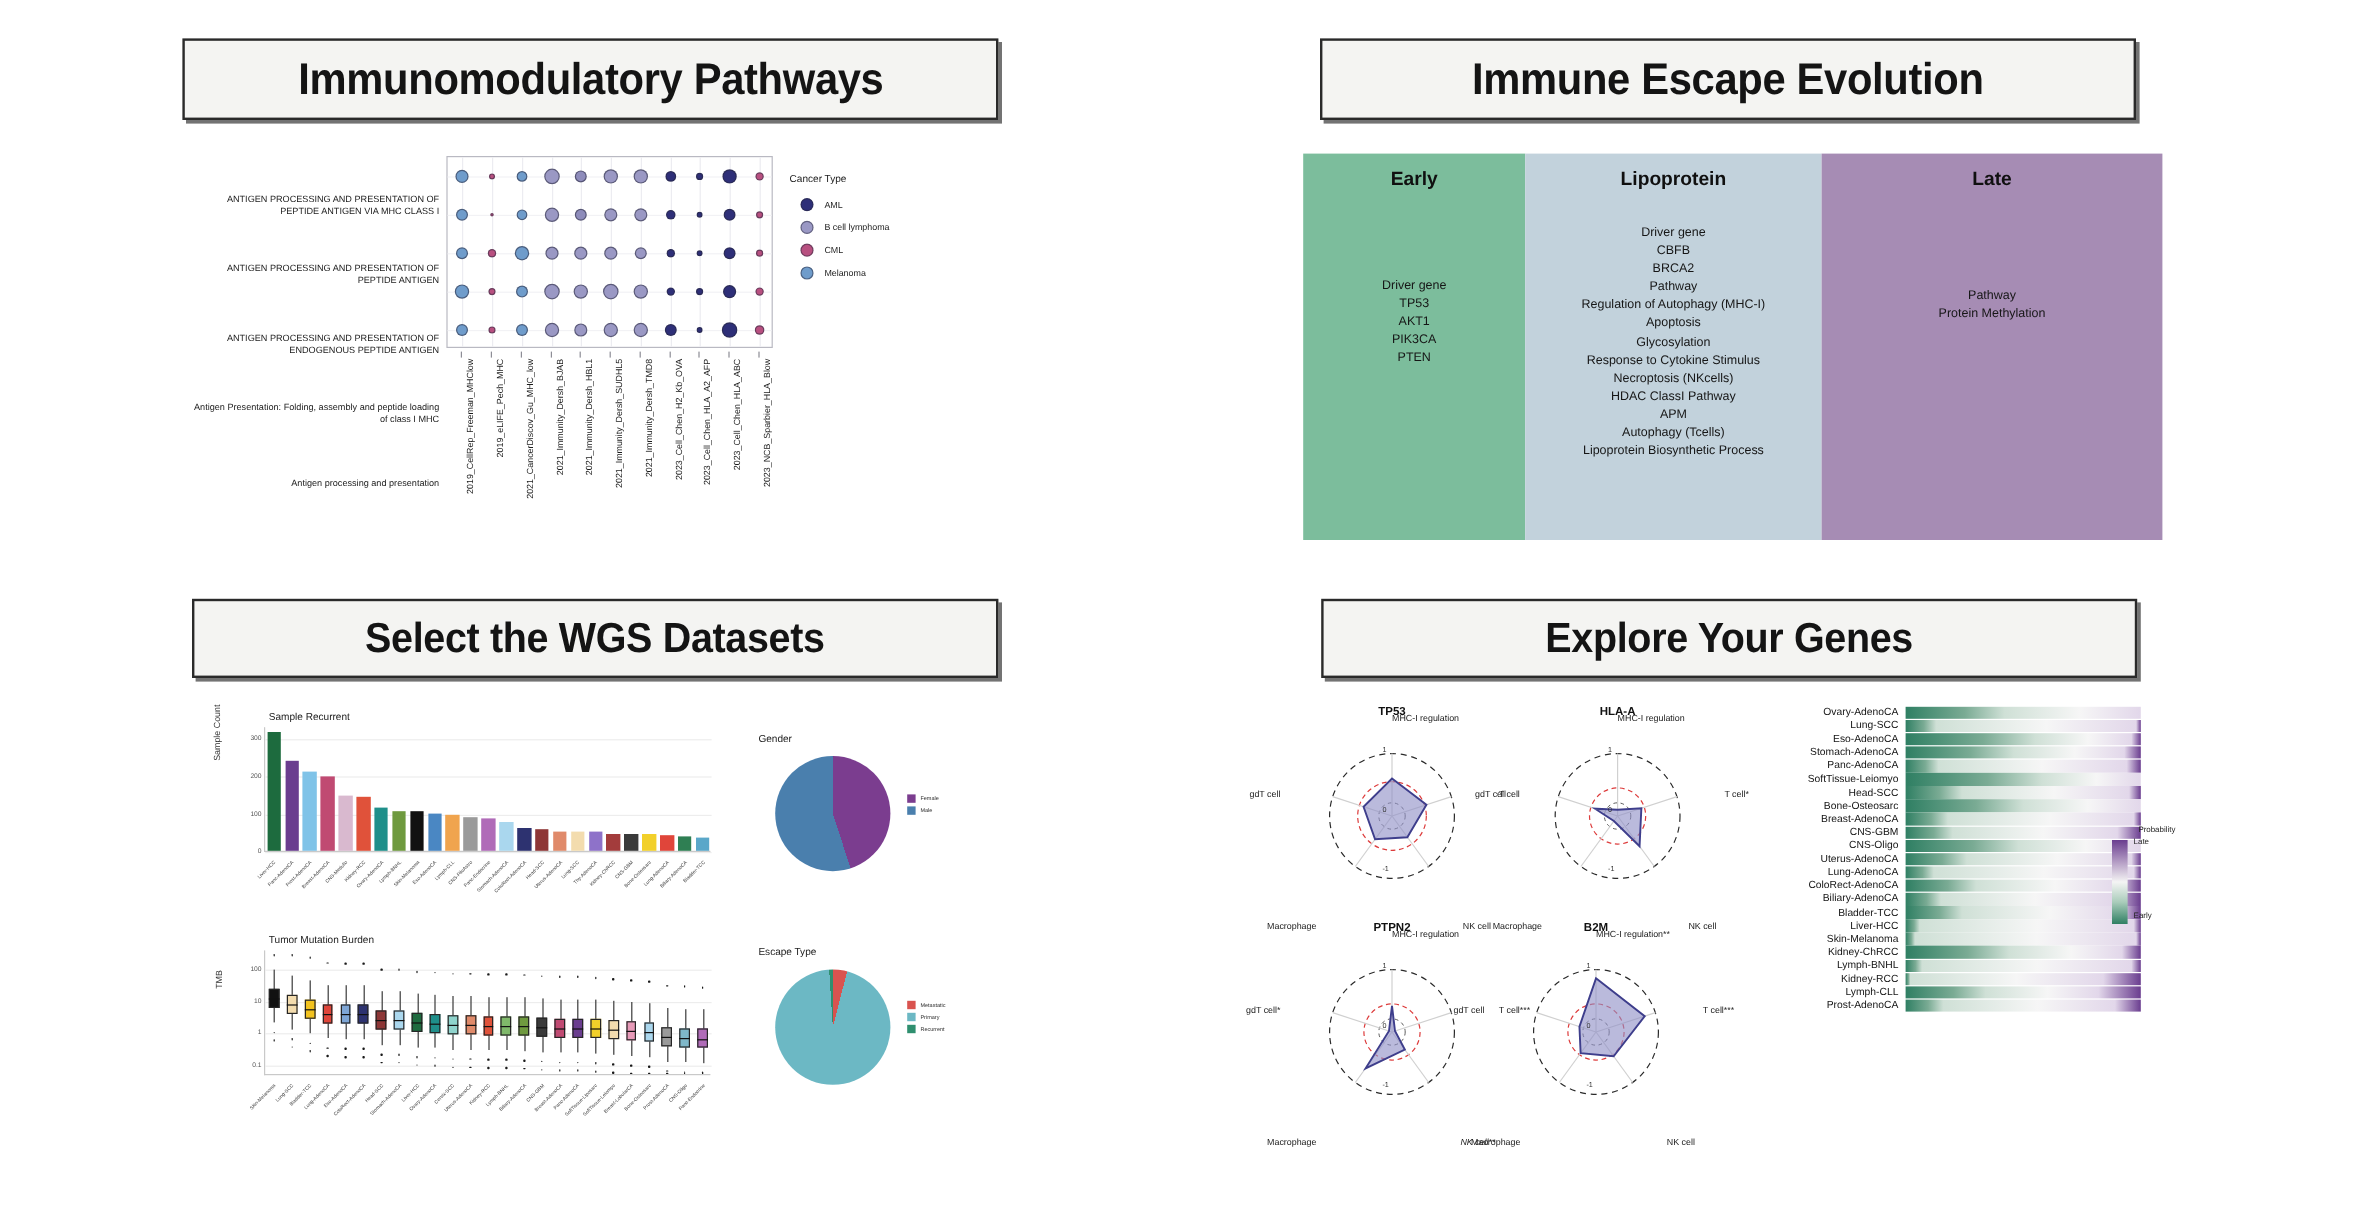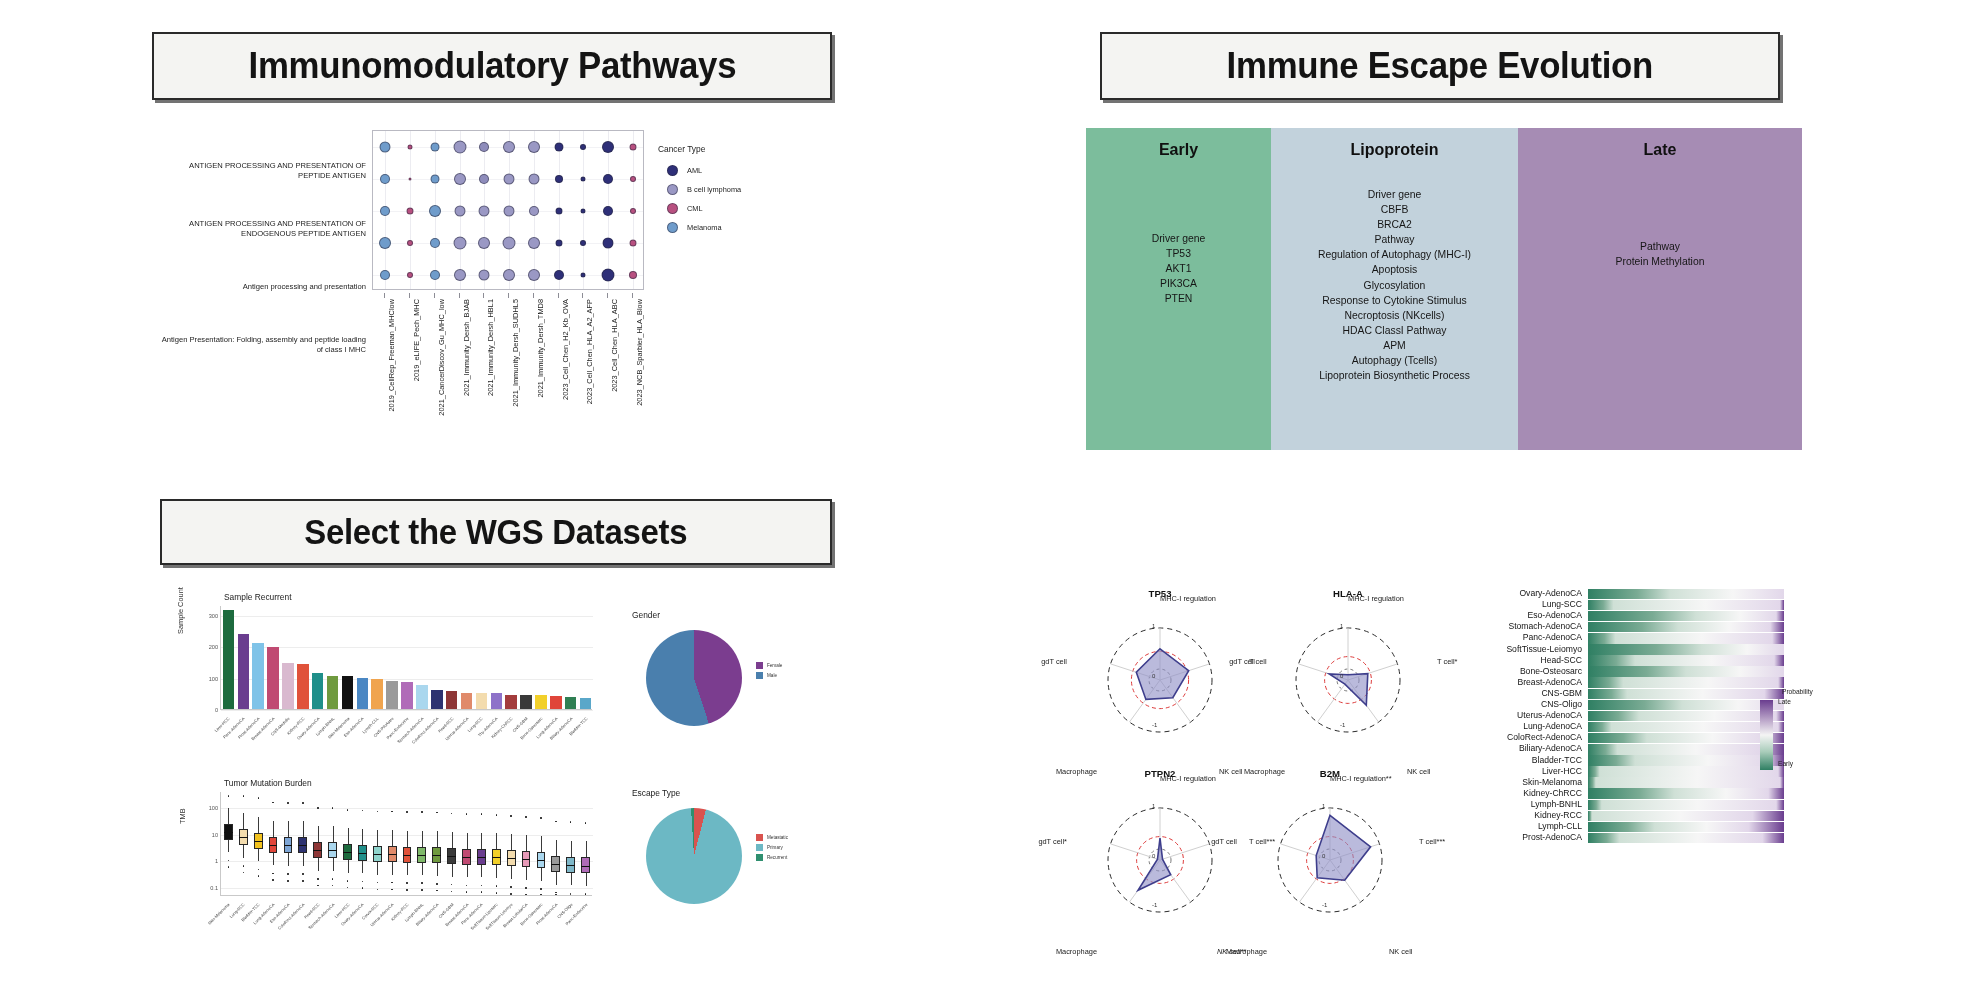--- a/index.html
+++ b/index.html
@@ -110,27 +110,31 @@
 
   <div class="plaque" id="plaque-b">
     <span>Immune Escape Evolution</span>
   </div>
   <div class="plaque" id="plaque-a">
     <span>Immunomodulatory Pathways</span>
   </div>
   <div class="plaque" id="plaque-c">
     <span>Select the WGS Datasets</span>
   </div>
+  <div class="plaque" id="plaque-d">
+    <span>Explore Your Genes</span>
+  </div>
 
   <div id="panel-dotplot">
     <div class="dp-rowlabels" id="dp-rowlabels">
+        <div class="dp-rowlabel">ANTIGEN PROCESSING AND PRESENTATION OF PEPTIDE ANTIGEN VIA MHC CLASS I</div>
         <div class="dp-rowlabel">ANTIGEN PROCESSING AND PRESENTATION OF PEPTIDE ANTIGEN</div>
         <div class="dp-rowlabel">ANTIGEN PROCESSING AND PRESENTATION OF ENDOGENOUS PEPTIDE ANTIGEN</div>
+        <div class="dp-rowlabel">Antigen Presentation: Folding, assembly and peptide loading of class I MHC</div>
         <div class="dp-rowlabel">Antigen processing and presentation</div>
-        <div class="dp-rowlabel">Antigen Presentation: Folding, assembly and peptide loading of class I MHC</div>
       </div>
     <div class="dp-grid" id="dp-grid">
         <div class="dp-vline" style="left:12.4px;"></div>
         <div class="dp-vline" style="left:37.1px;"></div>
         <div class="dp-vline" style="left:61.8px;"></div>
         <div class="dp-vline" style="left:86.5px;"></div>
         <div class="dp-vline" style="left:111.3px;"></div>
         <div class="dp-vline" style="left:136.0px;"></div>
         <div class="dp-vline" style="left:160.7px;"></div>
         <div class="dp-vline" style="left:185.5px;"></div>

